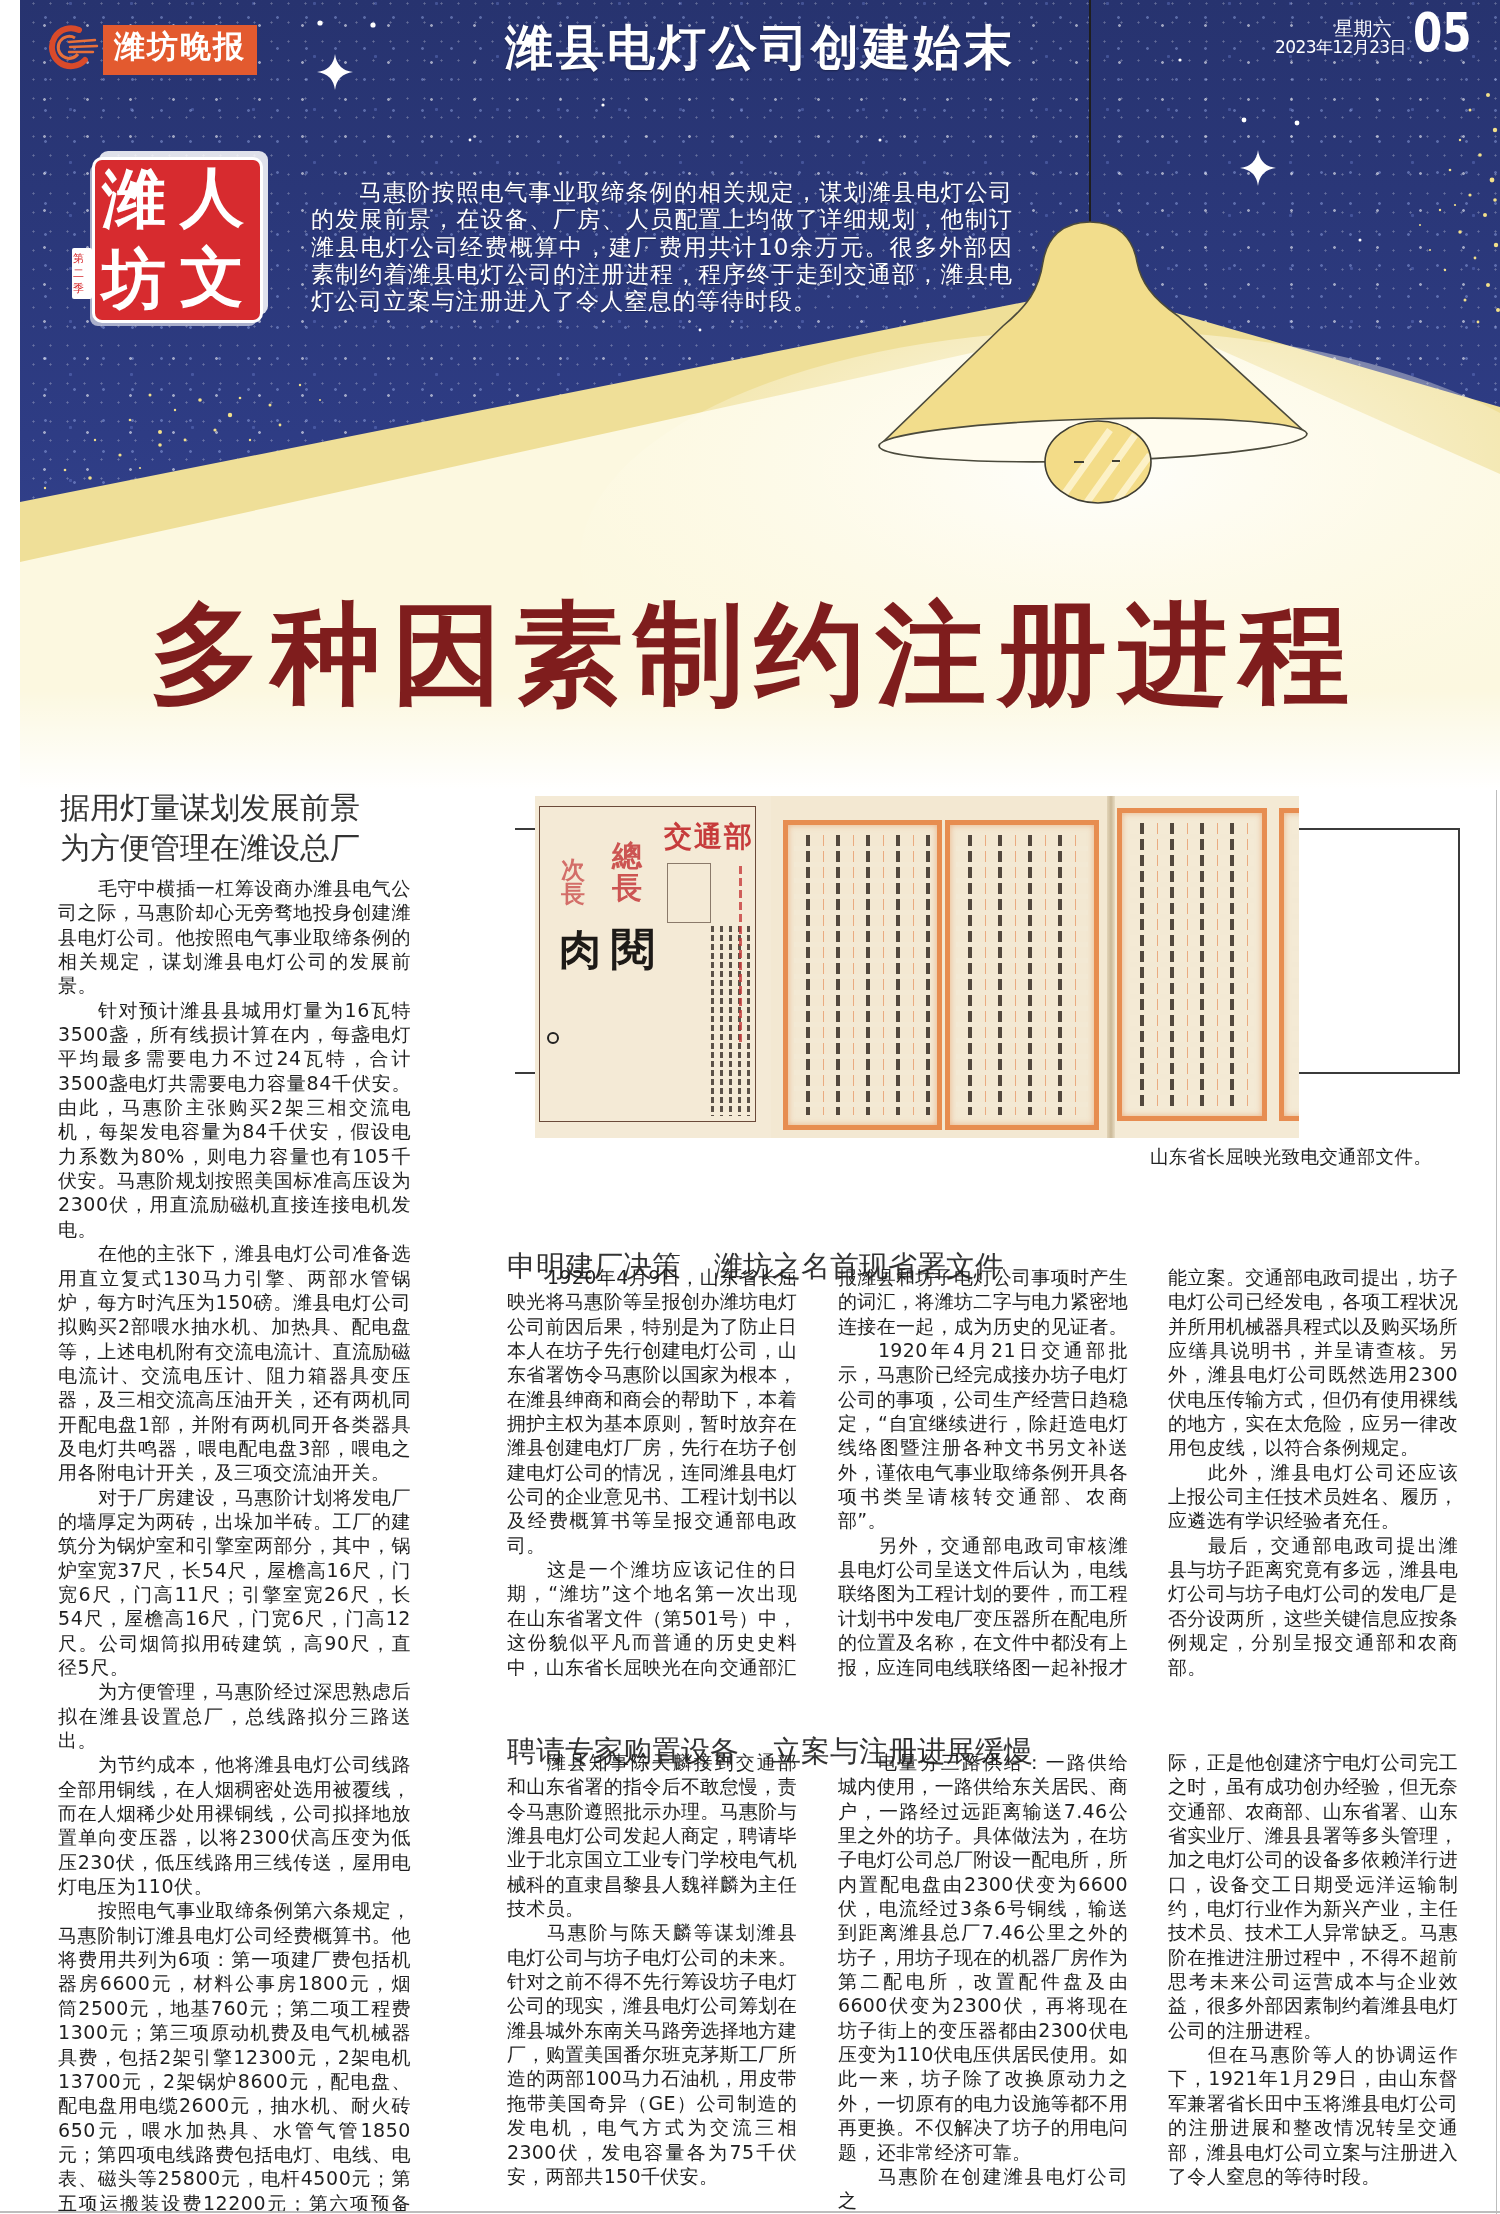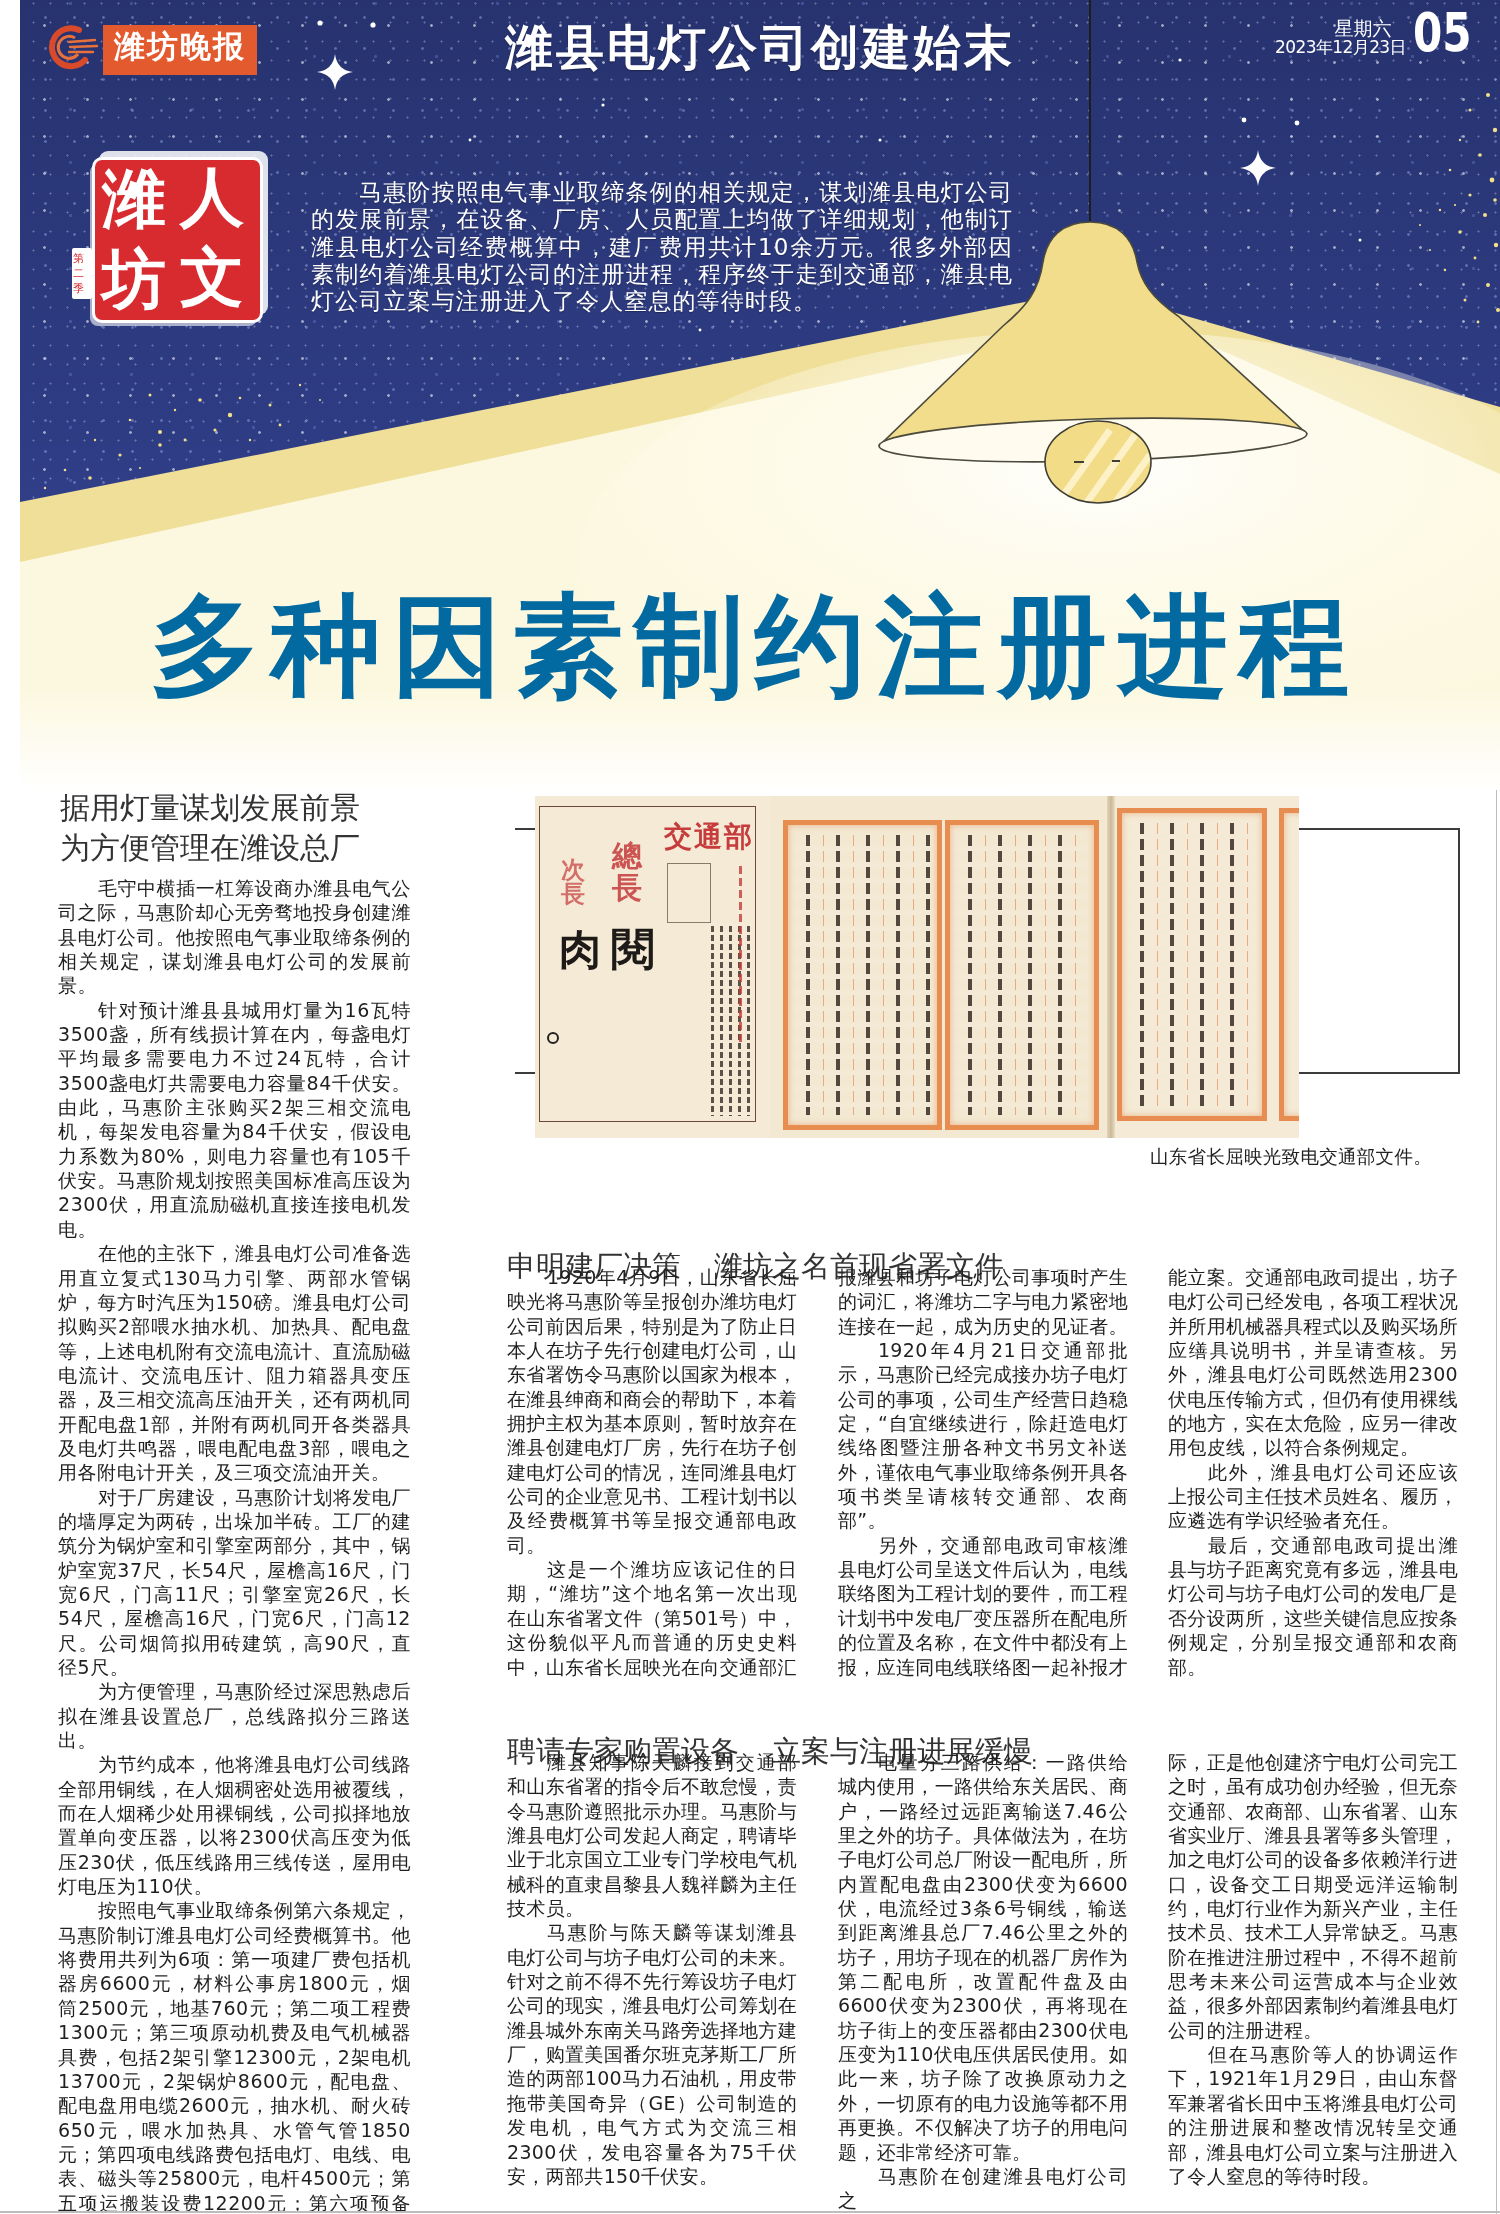--- a/index.html
+++ b/index.html
@@ -25,21 +25,21 @@
   .weekday{left:1320px;top:17px;width:86px;text-align:center;color:#fff;font-size:19px;line-height:22px;}
   .date{left:1240px;top:37px;width:166px;text-align:right;color:#fff;font-size:17px;line-height:20px;letter-spacing:-.6px;}
   .page-num{left:1413px;top:6px;color:#fff;font-weight:bold;font-size:54px;line-height:54px;transform:scaleX(.78);transform-origin:left top;}
   
   .badge{left:86px;top:150px;width:190px;height:182px;}
   .badge-red{position:absolute;left:9px;top:10px;width:165px;height:160px;background:#d72b2f;border-radius:7px;
     box-shadow:0 0 0 3px #ffffff, 6px -7px 0 2px rgba(255,255,255,.85), -4px 5px 0 1px rgba(255,255,255,.6);}
   .badge-char{position:absolute;color:#fff;font-family:"DejaVu Serif",serif;font-weight:bold;font-size:64px;line-height:66px;width:70px;text-align:center;}
   .badge-season{position:absolute;left:-14px;top:98px;width:18px;background:#fff;color:#d72b2f;font-size:11px;line-height:15px;padding:3px 1px;border-radius:2px;}
   .intro{left:311px;top:179px;width:702px;color:#fff;font-size:23px;line-height:27.3px;letter-spacing:1.1px;text-indent:48px;text-align:justify;text-shadow:0 1px 1px rgba(0,0,0,.3);}
-  .headline{left:150px;top:594px;color:#0369a1;font-weight:bold;font-size:110px;line-height:121px;letter-spacing:11px;white-space:nowrap;font-family:Liberation Mono, monospace;}
+  .headline{left:150px;top:594px;color:#7f1d1d;font-weight:bold;font-size:110px;line-height:121px;letter-spacing:11px;white-space:nowrap;}
   
   .lead-heading{left:60px;top:788px;color:#333;font-size:30px;line-height:40px;}
   .col{position:absolute;font-size:19px;line-height:24.35px;color:#1f1f1f;text-align:justify;}
   .col p{margin:0;text-indent:2.1em;}
   .col p.cont{text-indent:0;}
   .col-left{left:58px;top:876px;width:353px;letter-spacing:.55px;}
   .col-mid{width:290px;letter-spacing:.33px;}
   .sec-heading{color:#333;font-size:29px;line-height:36px;white-space:nowrap;margin-top:36px;}
   .sec-heading span+span{margin-left:33px;}
   .frame{left:515px;top:828px;width:943px;height:242px;border-top:2px solid #3b3b3b;border-right:2px solid #3b3b3b;border-bottom:2px solid #3b3b3b;}

